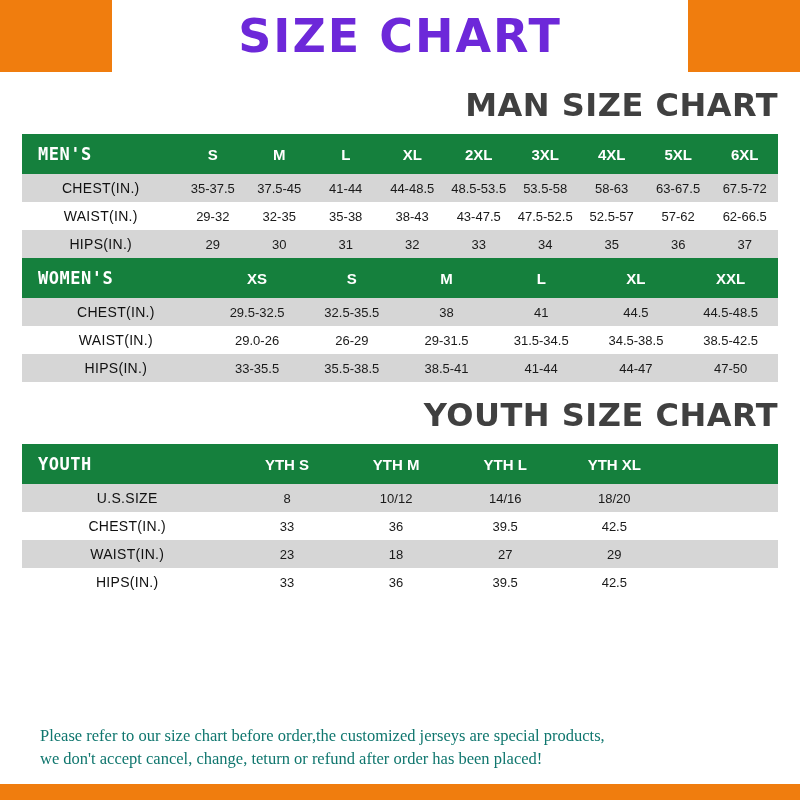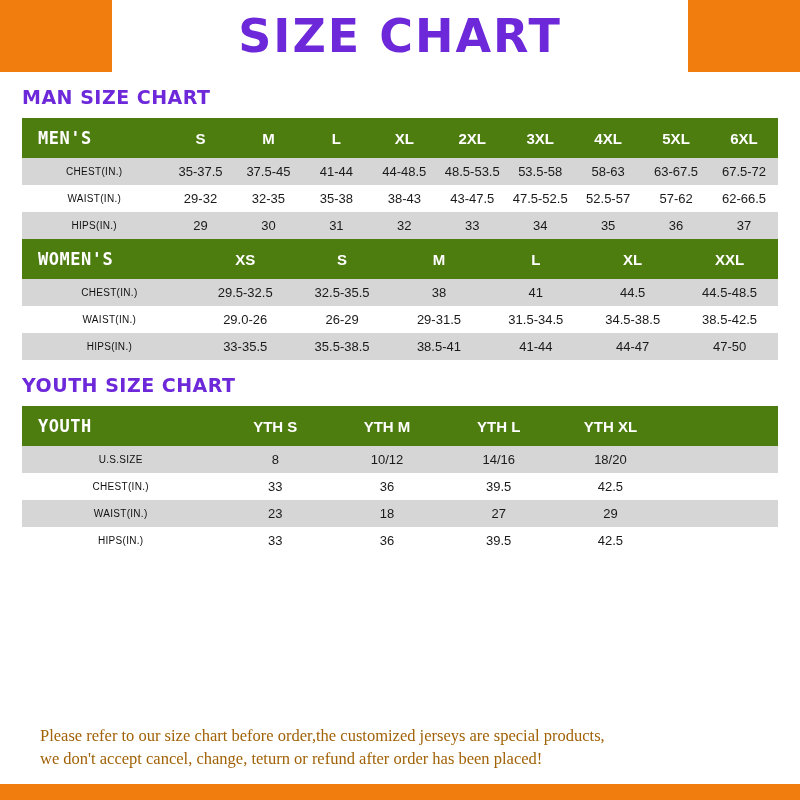--- a/index.html
+++ b/index.html
@@ -51,73 +51,73 @@
     color: #6d28d9;
   }
   
   .content {
     padding: 0 22px;
     flex: 1 1 auto;
     display: flex;
     flex-direction: column;
   }
   .section-title {
-    text-align: left;
+    text-align: right;
     font-family: "DejaVu Sans", sans-serif;
     font-weight: bold;
-    font-size: 19px;
-    color: #6d28d9;
+    font-size: 32px;
+    color: #404040;
     letter-spacing: 0.5px;
     margin: 14px 0 10px 0;
   }
   table.size-table {
     width: 100%;
     border-collapse: collapse;
     table-layout: fixed;
   }
   table.size-table th,
   table.size-table td {
     text-align: center;
     font-size: 13px;
     color: #1a1a1a;
     padding: 6px 0;
     font-family: "Liberation Sans", sans-serif;
   }
   table.size-table thead th {
-    background: #4d7c0f;
+    background: #15803d;
     color: #ffffff;
     font-weight: bold;
     font-size: 15px;
-    padding: 10px 0;
+    padding: 10px 13px;
   }
   table.size-table thead th.rowlabel {
     text-align: left;
     padding-left: 16px;
     font-family: "DejaVu Sans Mono", monospace;
     font-size: 17px;
     letter-spacing: 0.5px;
   }
   table.size-table tbody tr.alt td {
     background: #d6d6d6;
   }
   table.size-table tbody tr.plain td {
     background: #ffffff;
   }
   table.size-table tbody td.rowlabel {
-    font-size: 10px;
+    font-size: 14px;
     letter-spacing: 0.3px;
     color: #111111;
   }
   
   .footer {
     margin-top: auto;
     padding: 10px 18px 14px 18px;
   }
   .footer-line {
-    color: #a16207;
+    color: #0f766e;
     font-size: 16.5px;
     line-height: 1.35;
     font-family: "Liberation Serif", serif;
   }
   .bottom-bar {
     height: 16px;
     background: #f07d0e;
     flex: none;
   }
   .men-head-first { width: 17%; }

